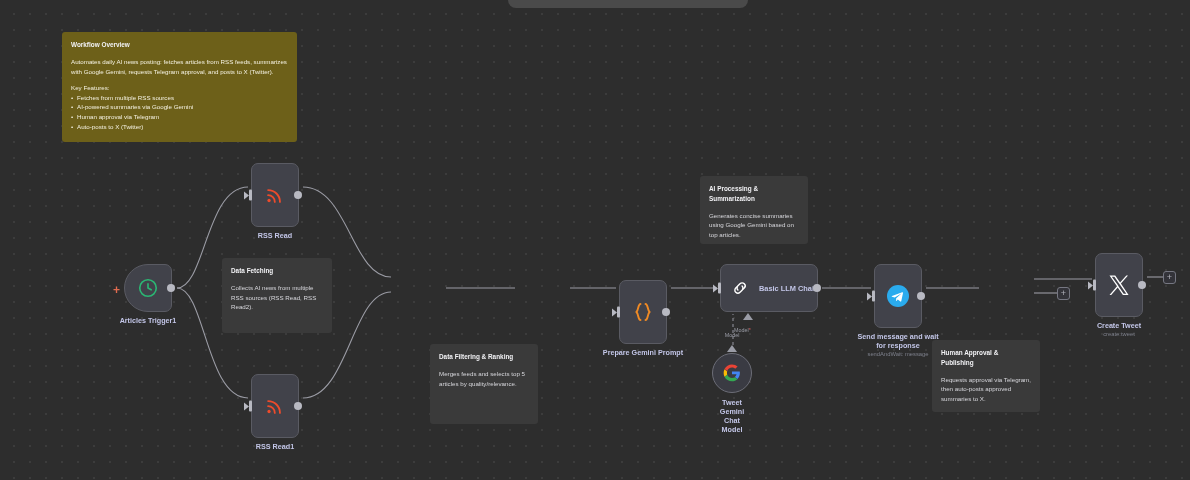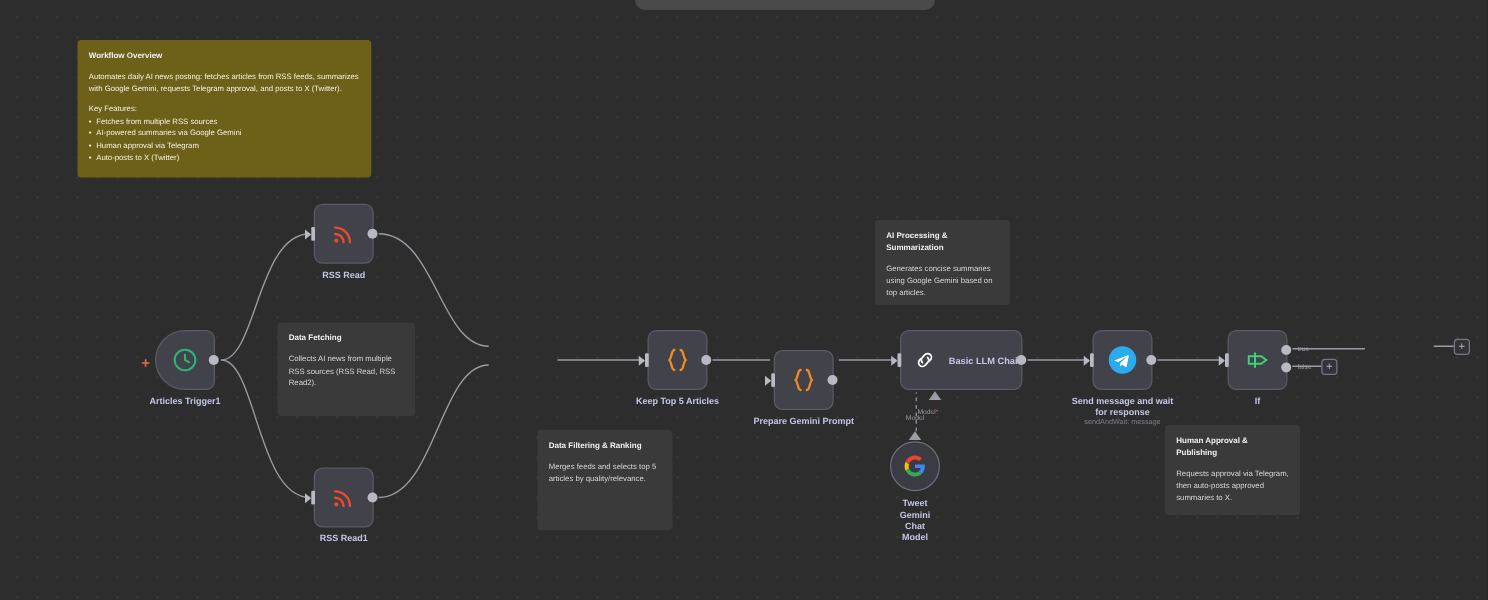--- a/index.html
+++ b/index.html
@@ -89,21 +89,21 @@
     left: 50%;
     transform: translateX(-50%);
     margin-top: 15px;
     white-space: nowrap;
     color: #7e808c;
     font-size: 5.8px;
   }
   .node-sublabel.two-line { margin-top: 24px; }
 
   
-  .node-sq { width: 48px; height: 48px; }
+  .node-sq { width: 48px; height: 64px; }
 
   
   .node-trigger {
     width: 48px; height: 48px;
     border-radius: 24px 7px 7px 24px;
   }
 
   
   .node-wide {
     width: 98px; height: 48px;
@@ -366,31 +366,20 @@
         <path d="M4.5 12.2 A7.3 7.3 0 0 1 11.8 19.5"></path>
         <path d="M4.5 6.6 A12.9 12.9 0 0 1 17.4 19.5"></path>
       </svg>
     </span>
     <span class="port-in arrowed"></span>
     <span class="port-out"></span>
     <span class="node-label">RSS Read1</span>
   </div>
 
 
-  <div class="node node-sq" id="n-keeptop">
-    <span>
-      <svg class="icon" width="24" height="24" viewBox="0 0 24 24" fill="none" stroke="#f08a24" stroke-width="1.9" stroke-linecap="round">
-        <path d="M9.5 4 C7 4 7.6 10 5.5 12 C7.6 14 7 20 9.5 20"></path>
-        <path d="M14.5 4 C17 4 16.4 10 18.5 12 C16.4 14 17 20 14.5 20"></path>
-      </svg>
-    </span>
-    <span class="port-in arrowed"></span>
-    <span class="port-out"></span>
-    <span class="node-label">Keep Top 5 Articles</span>
-  </div>
 
   <div class="node node-sq" id="n-prepare">
     <span>
       <svg class="icon" width="24" height="24" viewBox="0 0 24 24" fill="none" stroke="#f08a24" stroke-width="1.9" stroke-linecap="round">
         <path d="M9.5 4 C7 4 7.6 10 5.5 12 C7.6 14 7 20 9.5 20"></path>
         <path d="M14.5 4 C17 4 16.4 10 18.5 12 C16.4 14 17 20 14.5 20"></path>
       </svg>
     </span>
     <span class="port-in arrowed"></span>
     <span class="port-out"></span>
@@ -431,33 +420,28 @@
         <circle cx="12" cy="12" r="11" fill="#2aabee"></circle>
         <path fill="#ffffff" d="M6 12.1l10.2-3.9c.5-.2.9.1.8.8l-1.7 8.1c-.1.5-.5.7-.9.4l-2.6-1.9-1.2 1.2c-.2.2-.3.3-.6.3l.2-2.8 5-4.5c.2-.2 0-.3-.3-.1l-6.2 3.9-2.7-.8c-.6-.2-.6-.6.1-.8z"></path>
       </svg>
     </span>
     <span class="port-in arrowed"></span>
     <span class="port-out"></span>
     <span class="node-label" style="white-space:normal; width:84px;">Send message and wait for response</span>
     <span class="node-sublabel two-line">sendAndWait: message</span>
   </div>
 
-  <div class="node node-sq" id="n-if">
-    <span>
-      <svg class="icon" width="24" height="24" viewBox="0 0 24 24" fill="none" stroke="#3fd07f" stroke-width="1.6" stroke-linecap="round">
-        <path d="M5 9 h10 l4 3 -4 3 H5 z"></path>
-        <path d="M10 6.5 v11"></path>
-      </svg>
-    </span>
-    <span class="port-in arrowed"></span>
-    <span class="out-port-multi" style="top:11px;">
-      <span class="out-label">true</span>
-    </span>
-    <span class="out-port-multi" style="top:25px;">
-      <span class="out-label">false</span>
-    </span>
-    <span class="node-label">If</span>
-  </div>
   <span class="plus-btn" style="left:1057px; top:287px;">+</span>
 
+  <div class="node node-sq" id="n-tweet">
+    <span>
+      <svg class="icon" width="24" height="24" viewBox="0 0 24 24" fill="#ffffff">
+        <path d="M13.9 10.6 L21 2.5h-1.7l-6.2 7.1L8.2 2.5H2.5l7.5 10.8-7.5 8.6h1.7l6.5-7.5 5.2 7.5h5.7l-7.7-11.3zm-2.3 2.6l-.8-1.1L4.8 3.8h2.6l4.8 6.9.8 1.1 6.3 9h-2.6l-5.1-7.3z"></path>
+      </svg>
+    </span>
+    <span class="port-in arrowed"></span>
+    <span class="port-out"></span>
+    <span class="node-label">Create Tweet</span>
+    <span class="node-sublabel">create:tweet</span>
+  </div>
   <span class="plus-btn" style="left:1163px; top:271px;">+</span>
 
 </div>
 
 </body></html>

